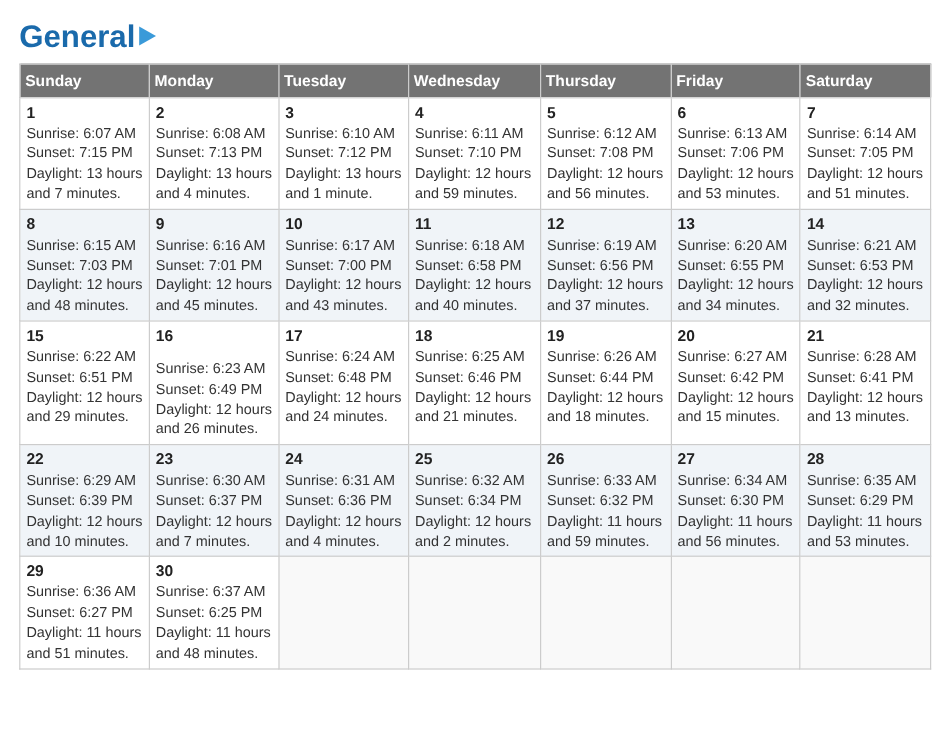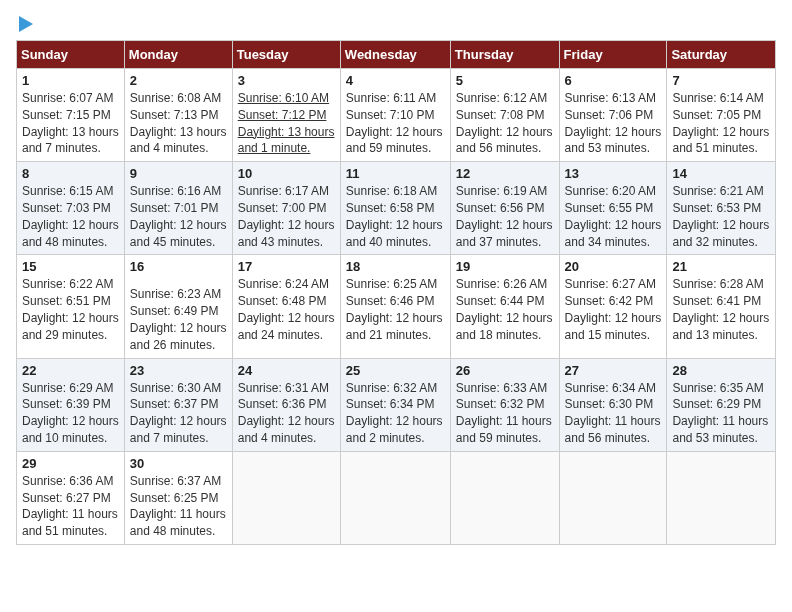--- a/index.html
+++ b/index.html
@@ -28,21 +28,21 @@
       font-size: 16px;
       font-weight: normal;
       color: #555;
     }
     .calendar {
       width: 100%;
       border-collapse: collapse;
       font-size: 11px;
     }
     .calendar thead tr th {
-      background: #7f1d1d;
+      background: #737373;
       color: #fff;
       padding: 6px 4px;
       text-align: left;
       font-size: 13px;
       font-weight: bold;
       border: 1px solid #ccc;
     }
     .calendar tbody tr td {
       border: 1px solid #ccc;
       padding: 4px 5px;
@@ -90,20 +90,21 @@
     .logo-block {
       line-height: 1.1;
     }
   </style>
 </head>
 <body>
 
 <div class="header">
   <div class="logo-block">
     <div class="logo-wrapper">
+      <span style="font-size:26px;font-weight:bold;color:#1a6aab;">General</span>
       <span class="logo-arrow"></span>
     </div>
   </div>
   <div class="title-area">
     <h1></h1>
     <h2></h2>
   </div>
 </div>
 
 <table class="calendar">
@@ -129,21 +130,21 @@
         </td>
         <td>
           <span class="day-num">2</span>
           <div class="day-info" style="white-space: pre-line;">Sunrise: 6:08 AM
 Sunset: 7:13 PM
 Daylight: 13 hours
 and 4 minutes.</div>
         </td>
         <td>
           <span class="day-num">3</span>
-          <div class="day-info" style="white-space: pre-line; text-decoration: underline;">Sunrise: 6:10 AM
+          <div class="day-info" style="white-space: pre-line;">Sunrise: 6:10 AM
 Sunset: 7:12 PM
 Daylight: 13 hours
 and 1 minute.</div>
         </td>
         <td>
           <span class="day-num">4</span>
           <div class="day-info" style="white-space: pre-line;">Sunrise: 6:11 AM
 Sunset: 7:10 PM
 Daylight: 12 hours
 and 59 minutes.</div>

